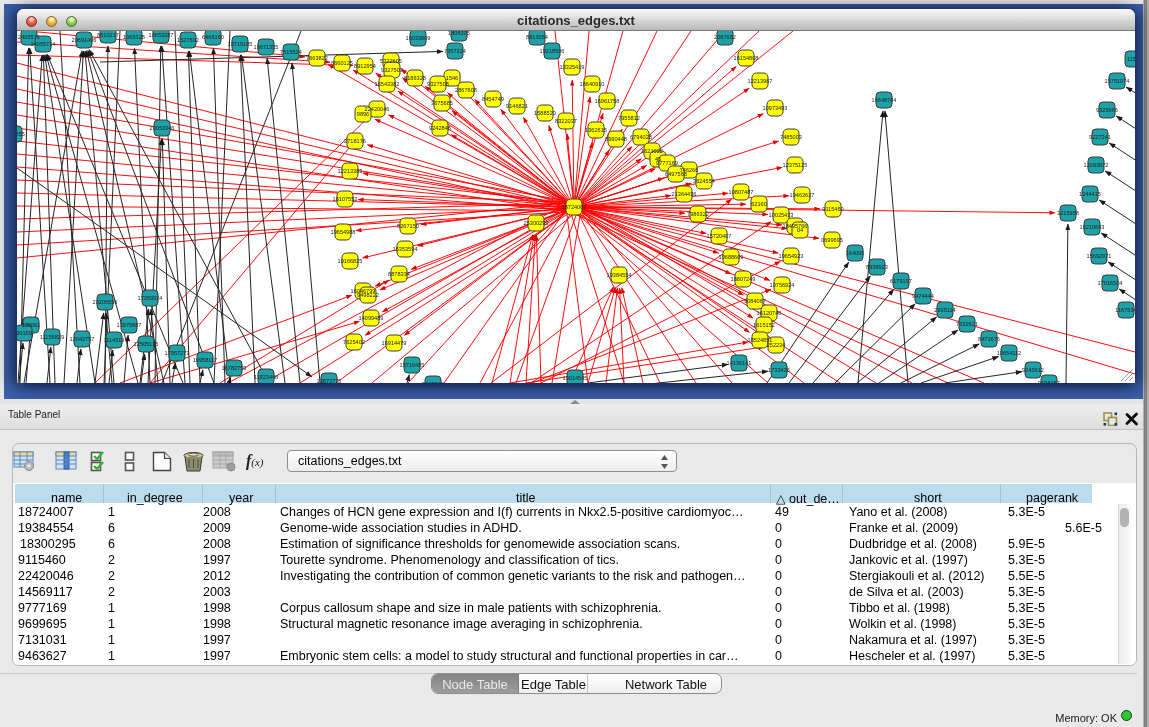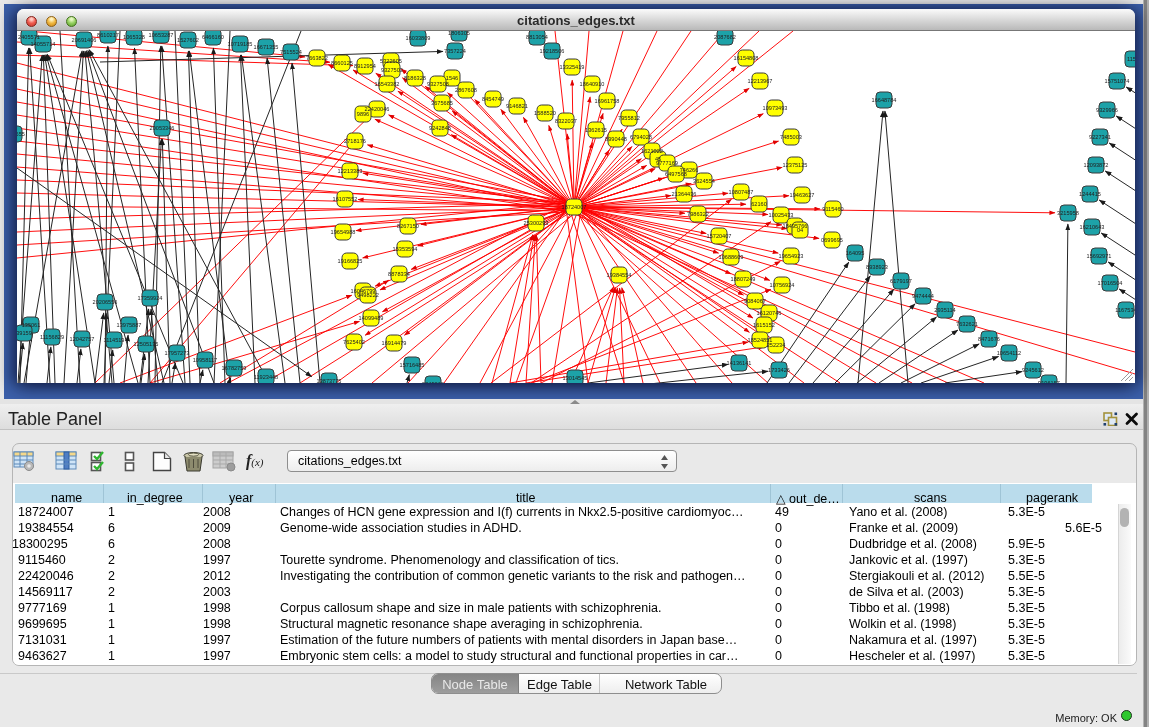--- a/index.html
+++ b/index.html
@@ -11,37 +11,37 @@
 #tbar{left:0;top:0;width:1118px;height:22px;border-radius:7px 7px 0 0;background:linear-gradient(#fbfbfb,#d6d6d6 55%,#b9b9b9);border-bottom:1px solid #777}
 #title{width:100%;text-align:center;top:4px;font-size:13px;font-weight:bold;color:#2a2a2a}
 .tl{top:7px;width:11px;height:11px;border-radius:50%}
 #tlr{left:9px;background:radial-gradient(circle at 50% 25%,#ffc9c2 0 12%,#ef5a4e 50%,#c0392e 100%);border:1px solid #84221b}
 #tly{left:29px;background:radial-gradient(circle at 50% 25%,#fff3c0 0 12%,#f0b73f 50%,#c98617 100%);border:1px solid #8d5f15}
 #tlg{left:49px;background:radial-gradient(circle at 50% 25%,#e4f7c0 0 12%,#94d05f 50%,#5a9c2e 100%);border:1px solid #42701c}
 #gcanvas{left:0;top:22px;width:1118px;height:352px;background:#fff;overflow:hidden}
 #divider{left:0;top:399px;width:1143px;height:5px;background:#e4e4e4}
 #divtri{left:570px;top:400px;width:0;height:0;border-left:5px solid transparent;border-right:5px solid transparent;border-bottom:4px solid #8a8a8a}
 #phead{left:0;top:404px;width:1143px;height:26px;background:linear-gradient(#efefef,#dddddd);border-bottom:1px solid #c2c2c2}
-#phead span{position:absolute;left:8px;top:5px;font-size:18px;color:#222}
+#phead span{position:absolute;left:8px;top:5px;font-size:10px;color:#222}
 #fico{left:1103px;top:412px}
 #xico{left:1125px;top:412px}
 #cont{left:12px;top:443px;width:1125px;height:223px;border:1px solid #b5b5b5;border-radius:7px;background:#e9e9e9}
 #tablewhite{left:13px;top:483px;width:1123px;height:182px;background:#fff;border-radius:0 0 6px 6px}
 #thead{left:15px;top:484px;width:1077px;height:19px;background:#badcec}
 #thead span{position:absolute;top:7px;font-size:12.5px;color:#000}
 #thead i{position:absolute;top:0;width:1px;height:19px;background:#9fc4d6}
 .trow{position:absolute;left:0;width:1100px;height:16px}
 .trow span{position:absolute;top:2px;font-size:12.5px;color:#000;white-space:nowrap}
 #sbar{left:1118px;top:504px;width:13px;height:160px;background:linear-gradient(90deg,#ececec,#fafafa);border-left:1px solid #d5d5d5}
 #sthumb{left:1120px;top:508px;width:9px;height:19px;border-radius:4.5px;background:#b3b3b3}
 #hline{left:0;top:673px;width:1137px;height:1px;background:#c9c9c9}
 #tabs{left:431px;top:673px;width:291px;height:21px;border:1px solid #8e8e8e;border-radius:7px;background:linear-gradient(#ffffff,#eeeeee);overflow:hidden}
 #tabs div{position:absolute;top:0;height:100%;font-size:13px;color:#111;text-align:center;padding-top:3px}
 #seg1{left:0;width:87px;background:linear-gradient(#848484,#9d9d9d);color:#e8e8e8 !important;border-right:1px solid #7e7e7e}
-#seg2{left:88px;width:80px;border-right:1px solid #c4c4c4}
+#seg2{left:88px;width:68px;border-right:1px solid #c4c4c4}
 #seg3{left:179px;width:110px}
 #mem{right:32px;top:712px;font-size:11px;color:#222}
 #memdot{left:1121px;top:710px;width:11px;height:11px;border-radius:50%;background:#2ec82e;border:1.4px solid #232}
 .ticon{top:451px}
 #dropd{left:287px;top:450px;width:390px;height:22px;border:1px solid #8e8e8e;border-radius:4px;background:linear-gradient(#ffffff,#ededed)}
 #dropd span{position:absolute;left:10px;top:3px;font-size:12.5px;color:#000}
 #dropd svg{position:absolute;right:6px;top:3px}
 </style></head><body>
 <div id="page">
 <div class="abs" id="desk"></div>
@@ -620,21 +620,21 @@
  <svg width="11" height="16">
         <path d="M5.5 1L9 6H2Z M5.5 15L2 10h7z" fill="#555"></path>
       </svg>
 </div>
 <div class="abs" id="thead">
  <span style="left:36px">name</span>
       <span style="left:112px">in_degree</span>
       <span style="left:214px">year</span>
       <span style="left:501px">title</span>
       <span style="left:761px">△ out_de…</span>
-      <span style="left:899px">scans</span>
+      <span style="left:899px">short</span>
       <span style="left:1011px">pagerank</span>
  <i style="left:88px"></i>
       <i style="left:187px"></i>
       <i style="left:260px"></i>
       <i style="left:755px"></i>
       <i style="left:827px"></i>
       <i style="left:985px"></i>
 </div>
 <div class="trow" style="top:503px">
       <span style="left:18px">18724007</span>
@@ -648,23 +648,24 @@
 <div class="trow" style="top:519px">
       <span style="left:18px">19384554</span>
       <span style="left:108px">6</span>
       <span style="left:203px">2009</span>
       <span style="left:280px">Genome-wide association studies in ADHD.</span>
       <span style="left:775px">0</span>
       <span style="left:849px">Franke et al. (2009)</span>
       <span style="left:1065px">5.6E-5</span>
     </div>
 <div class="trow" style="top:535px">
-      <span style="left:12px">18300295</span>
+      <span style="left:20px">18300295</span>
       <span style="left:108px">6</span>
       <span style="left:203px">2008</span>
+      <span style="left:280px">Estimation of significance thresholds for genomewide association scans.</span>
       <span style="left:775px">0</span>
       <span style="left:849px">Dudbridge et al. (2008)</span>
       <span style="left:1008px">5.9E-5</span>
     </div>
 <div class="trow" style="top:551px">
       <span style="left:18px">9115460</span>
       <span style="left:108px">2</span>
       <span style="left:203px">1997</span>
       <span style="left:280px">Tourette syndrome. Phenomenology and classification of tics.</span>
       <span style="left:775px">0</span>
@@ -694,30 +695,29 @@
       <span style="left:203px">1998</span>
       <span style="left:280px">Corpus callosum shape and size in male patients with schizophrenia.</span>
       <span style="left:775px">0</span>
       <span style="left:849px">Tibbo et al. (1998)</span>
       <span style="left:1008px">5.3E-5</span>
     </div>
 <div class="trow" style="top:615px">
       <span style="left:18px">9699695</span>
       <span style="left:108px">1</span>
       <span style="left:203px">1998</span>
-      <span style="left:280px">Structural magnetic resonance shape averaging in schizophrenia.</span>
+      <span style="left:280px">Structural magnetic resonance image averaging in schizophrenia.</span>
       <span style="left:775px">0</span>
       <span style="left:849px">Wolkin et al. (1998)</span>
       <span style="left:1008px">5.3E-5</span>
     </div>
 <div class="trow" style="top:631px">
       <span style="left:18px">7131031</span>
       <span style="left:108px">1</span>
       <span style="left:203px">1997</span>
-      <span style="left:280px">Estimation of the future numbers of patients with mental disorders in Japan base…</span>
       <span style="left:775px">0</span>
       <span style="left:849px">Nakamura et al. (1997)</span>
       <span style="left:1008px">5.3E-5</span>
     </div>
 <div class="trow" style="top:647px">
       <span style="left:18px">9463627</span>
       <span style="left:108px">1</span>
       <span style="left:203px">1997</span>
       <span style="left:280px">Embryonic stem cells: a model to study structural and functional properties in car…</span>
       <span style="left:775px">0</span>

